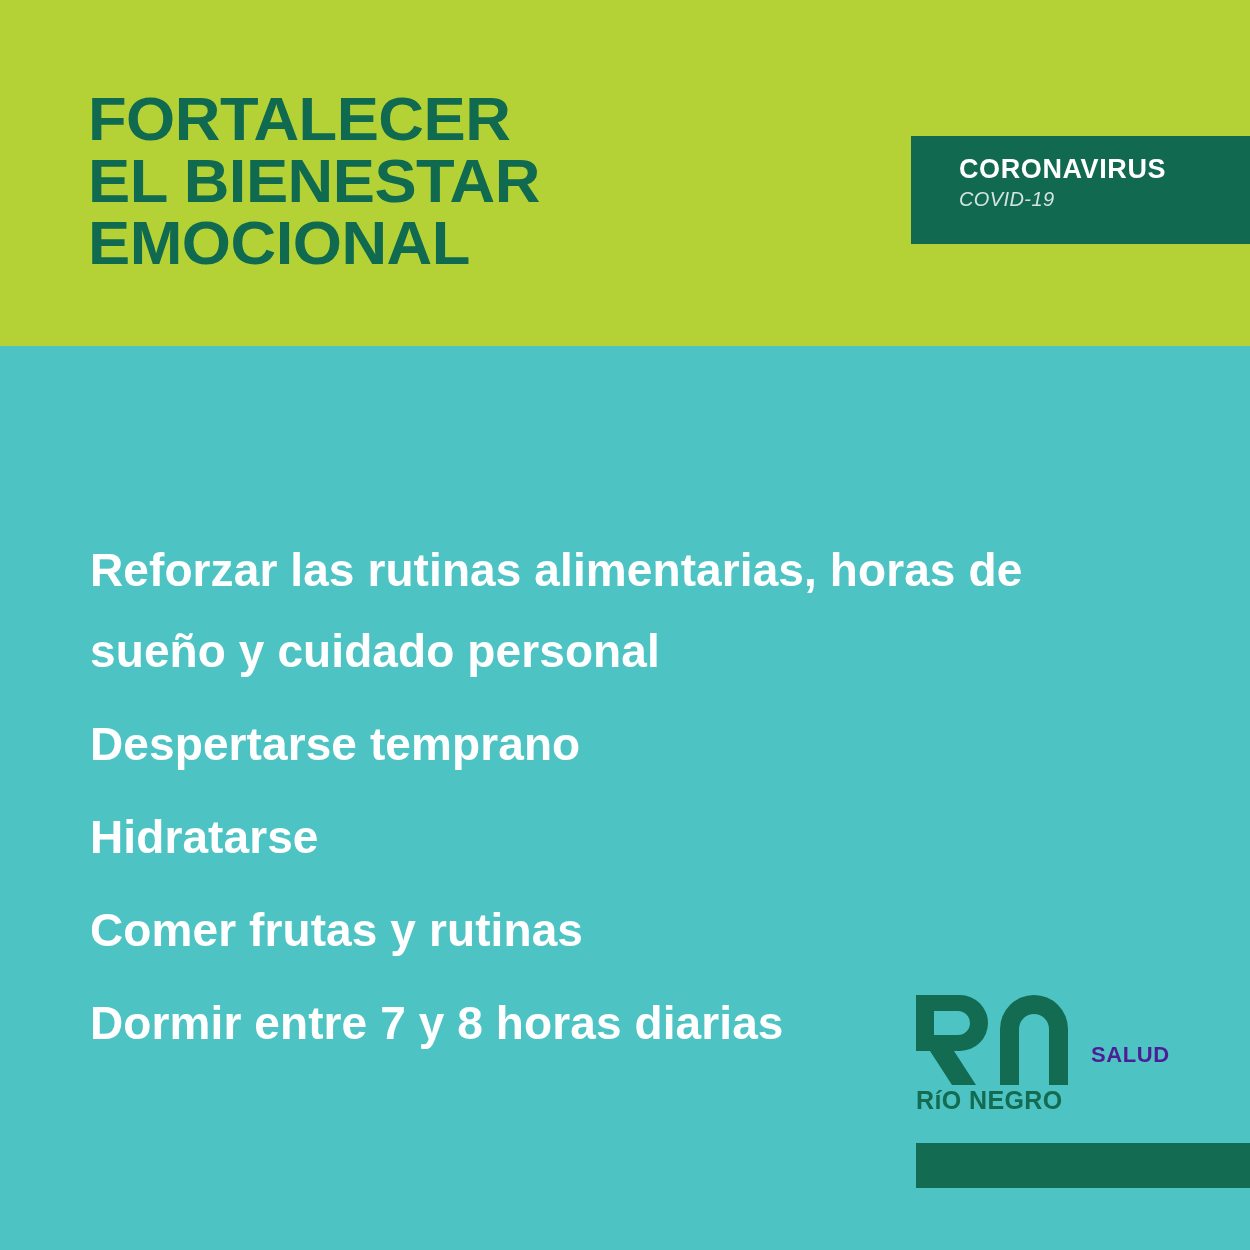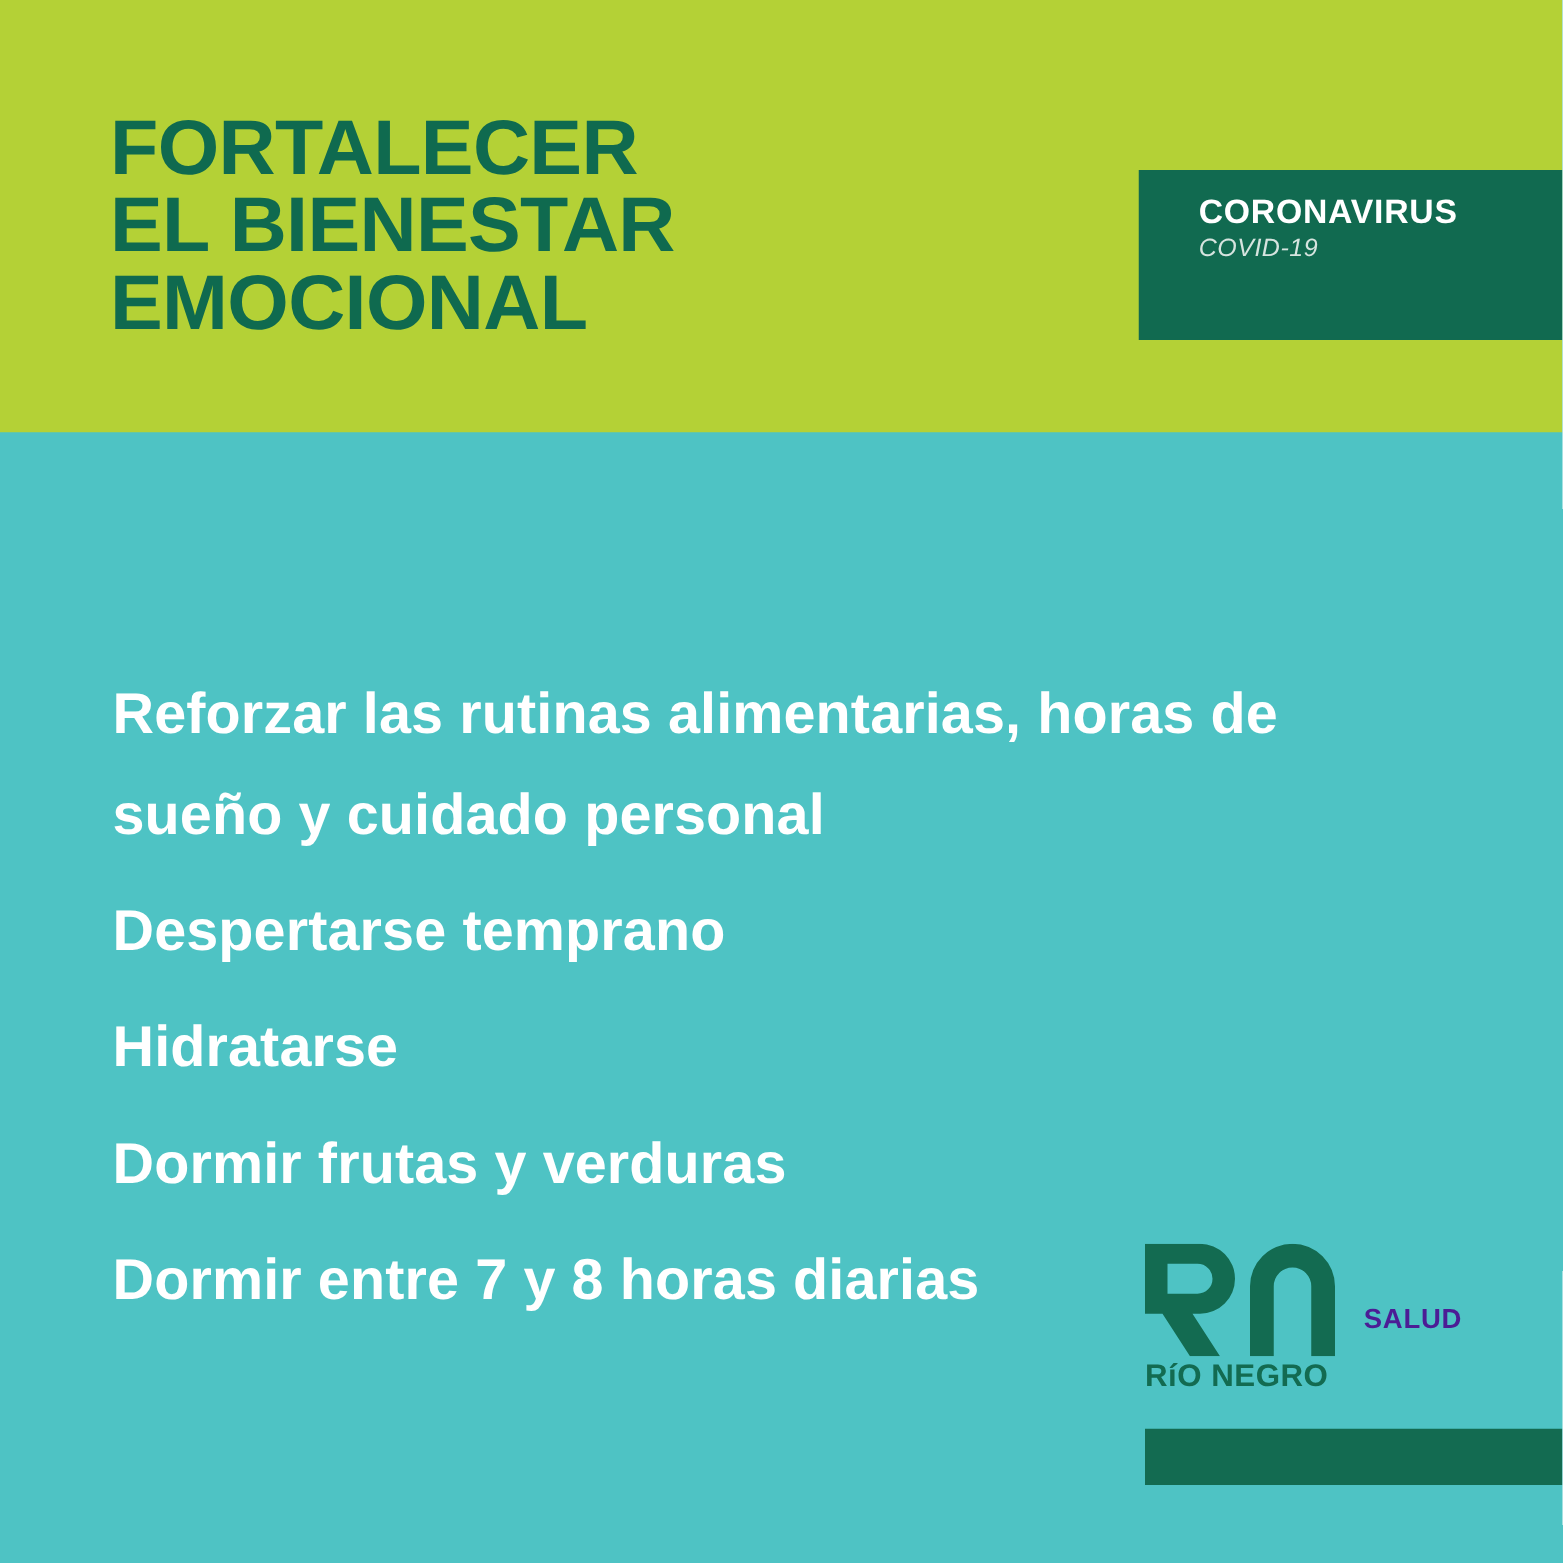--- a/index.html
+++ b/index.html
@@ -46,21 +46,21 @@
     display: block;
     white-space: nowrap;
   }
 
   
   .badge {
     position: absolute;
     left: 911px;
     top: 136px;
     width: 339px;
-    height: 136px;
+    height: 108px;
     background: #116A50;
   }
   .badge-title {
     position: absolute;
     left: 48px;
     top: 18px;
     color: #ffffff;
     font-weight: 700;
     font-size: 27px;
     letter-spacing: 0.6px;
@@ -185,21 +185,21 @@
     <div class="badge-sub">COVID-19</div>
   </div>
 
   <div class="body-area"></div>
 
 
   <ul class="habit-list">
     <li class="habit-item">Reforzar las rutinas alimentarias, horas de sueño y cuidado personal</li>
     <li class="habit-item">Despertarse temprano</li>
     <li class="habit-item">Hidratarse</li>
-    <li class="habit-item">Dormir frutas y verduras</li>
+    <li class="habit-item">Comer frutas y rutinas</li>
     <li class="habit-item">Dormir entre 7 y 8 horas diarias</li>
   </ul>
 
   <div class="logo-block">
 
     <svg class="rn-mark" viewBox="0 0 160 90" aria-hidden="true">
 
       <path fill="#136B51" d="M0 0 h44 a28 28 0 0 1 0 56 h-6 l22 34 h-24 l-22 -34 h-14 z M18 16 v24 h24 a12 12 0 0 0 0 -24 z"></path>
 
       <path fill="#136B51" d="M84 90 v-56 a34 34 0 0 1 68 0 v56 h-19 v-56 a15 15 0 0 0 -30 0 v56 z"></path>

